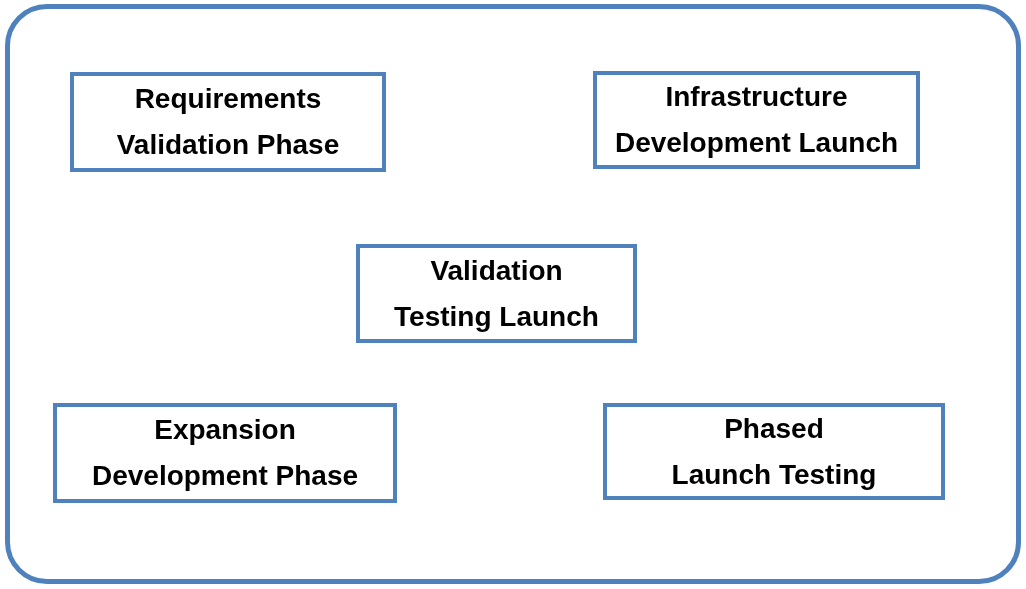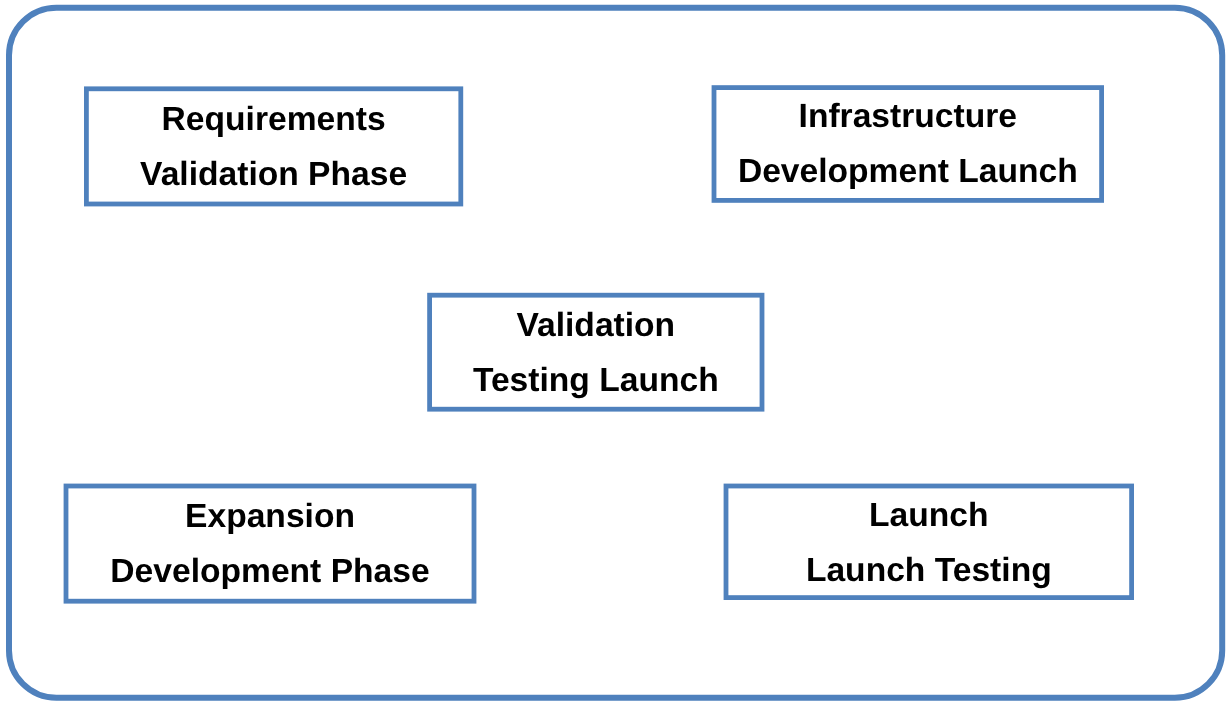--- a/index.html
+++ b/index.html
@@ -71,17 +71,17 @@
     <span>Validation</span>
     <span>Testing Launch</span>
   </div>
 
   <div class="phase-box" id="box-expansion">
     <span>Expansion</span>
     <span>Development Phase</span>
   </div>
 
   <div class="phase-box" id="box-launch">
-    <span>Launch</span>
+    <span>Phased</span>
     <span>Launch Testing</span>
   </div>
 
 </div>
 
 </body></html>

